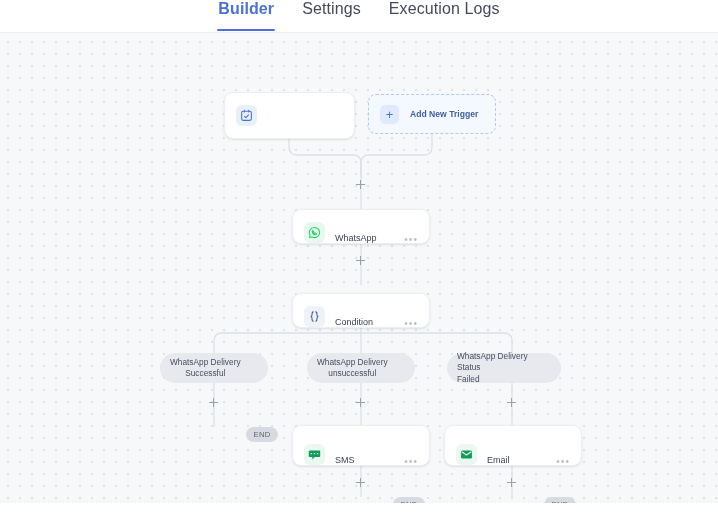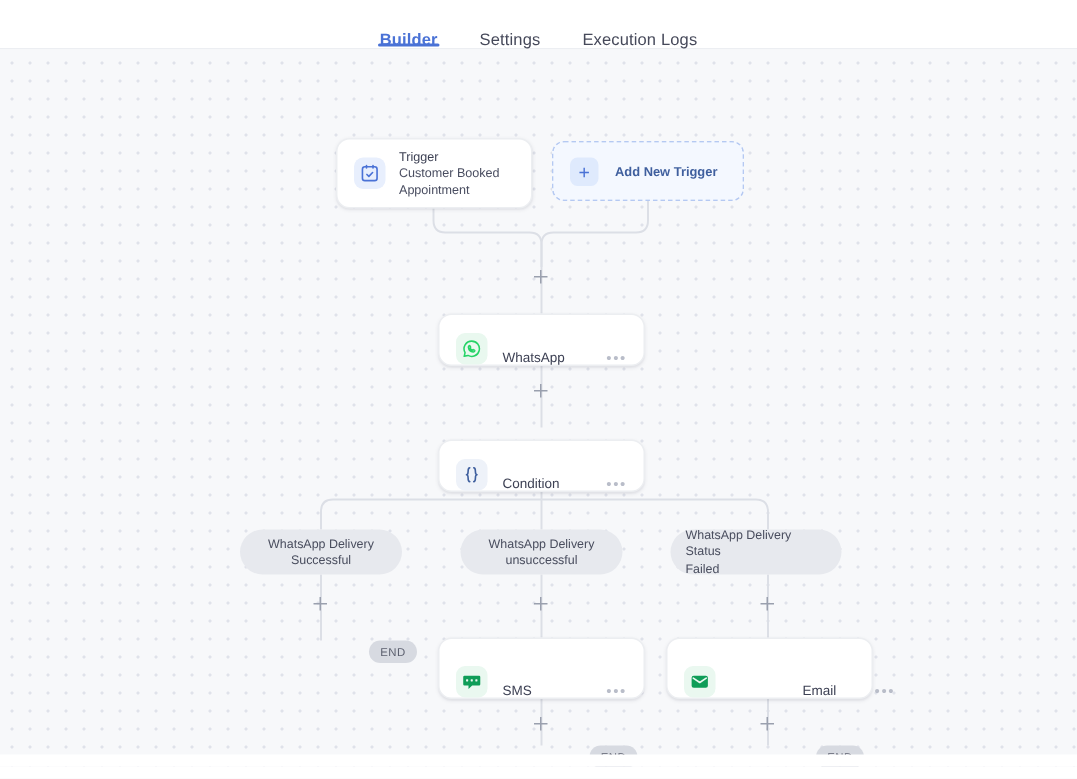--- a/index.html
+++ b/index.html
@@ -13,22 +13,22 @@
 
   
   .header{
     position:absolute;left:0;top:0;width:718px;height:33px;
     background:#ffffff;border-bottom:1px solid #eceef2;
     display:flex;align-items:center;justify-content:center;
     box-sizing:border-box;
   }
   .tabs{display:flex;align-items:center;gap:26px;height:33px;}
   .tab{
-    position:relative;height:33px;display:flex;align-items:flex-end;
-    font-size:11px;color:#46495a;letter-spacing:.1px;cursor:pointer;
+    position:relative;height:33px;display:flex;align-items:flex-start;
+    font-size:16px;color:#46495a;letter-spacing:.1px;cursor:pointer;
     padding:0 1px;
   }
   .tab.active{color:#4a72d6;font-weight:600;}
   .tab.active:after{
     content:"";position:absolute;left:0;right:0;bottom:2px;height:2px;
     background:#4a72d6;border-radius:2px;
   }
 
   
   .canvas{
@@ -80,30 +80,30 @@
     width:19px;height:19px;border-radius:5px;background:#dfeafd;margin-left:11px;
     display:flex;align-items:center;justify-content:center;
     color:#4a72d6;font-size:13px;line-height:1;font-weight:400;flex:0 0 auto;
   }
   #add-trigger .at-label{margin-left:11px;font-size:8.6px;font-weight:700;color:#3f5f9e;}
 
   
   #whatsapp-node{left:292px;top:176px;width:138px;height:35px;}
   #condition-node{left:292px;top:260px;width:138px;height:35px;}
   #sms-node{left:292px;top:392px;width:138px;height:41px;}
-  #email-node{left:444px;top:392px;width:138px;height:41px;gap:48px;}
+  #email-node{left:444px;top:392px;width:138px;height:41px;}
 
   .ico-green{background:#e9f8ef;}
   .ico-mint{background:#eaf8f0;}
   .ico-blue-gray{background:#eef2f9;}
 
   
   .branch{
     position:absolute;background:#e7e9ee;border-radius:16px;box-sizing:border-box;
-    display:flex;align-items:center;justify-content:center;text-align:center;
+    display:flex;align-items:center;justify-content:flex-start;text-align:center;
     font-size:8.3px;color:#494d5e;line-height:11.5px;padding:0 10px;cursor:pointer;
   }
   .branch.left-align{justify-content:flex-start;text-align:left;}
   #branch-1{left:160px;top:320px;width:108px;height:30px;}
   #branch-2{left:307px;top:320px;width:108px;height:30px;}
   #branch-3{left:447px;top:320px;width:114px;height:30px;}
 
   
   .end-pill{
     position:absolute;background:#d7dae1;border-radius:9px;
@@ -180,25 +180,20 @@
     <div class="layer">
 
       <div class="node" id="trigger-node">
         <span class="node-ico">
           <svg width="13" height="13" viewBox="0 0 24 24" fill="none" stroke="#4a72d6" stroke-width="2" stroke-linecap="round" stroke-linejoin="round">
             <rect x="3" y="4" width="18" height="17" rx="3"></rect>
             <path d="M8 2.5v3M16 2.5v3"></path>
             <path d="M8.5 13.5l2.4 2.4 4.6-4.8"></path>
           </svg>
         </span>
-        <div class="node-body">
-          <div class="node-title">Trigger</div>
-          <div class="node-sub">Customer Booked</div>
-          <div class="node-sub">Appointment</div>
-        </div>
       </div>
 
       <div id="add-trigger">
         <span class="plus-sq">+</span>
         <span class="at-label">Add New Trigger</span>
       </div>
 
       <div class="node" id="whatsapp-node">
         <span class="node-ico ico-green">
           <svg width="13" height="13" viewBox="0 0 24 24" fill="none" stroke="#25d366" stroke-width="1.9" stroke-linecap="round" stroke-linejoin="round">

